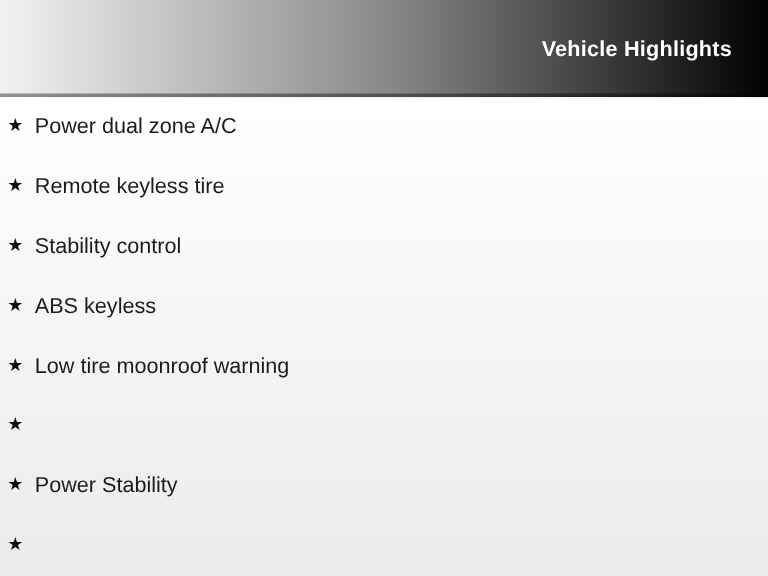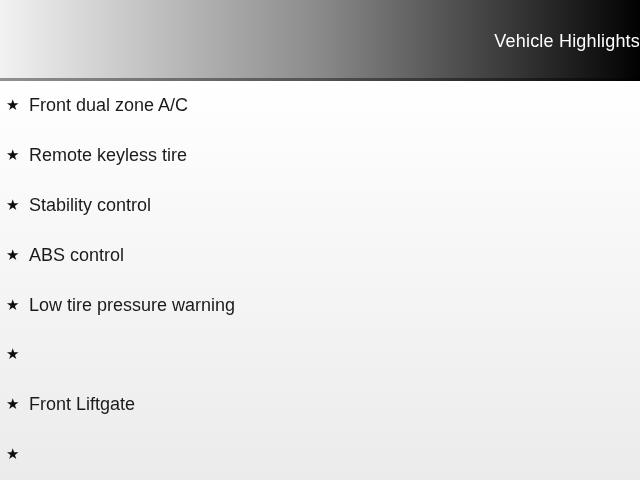--- a/index.html
+++ b/index.html
@@ -26,21 +26,22 @@
     background: linear-gradient(to right, #f2f2f2 0%, #8a8a8a 50%, #010101 100%);
     border-bottom: 3px solid rgba(0,0,0,0.40);
     display: flex;
     align-items: center;
     justify-content: flex-end;
     box-sizing: content-box;
   }
   .header-title {
     color: #ffffff;
     font-size: 18px;
-    font-weight: normal;
+    font-weight: bold;
+    padding-right: 30px;
     padding-top: 5px;
     letter-spacing: 0.2px;
   }
   
   .feature-list {
     flex: 1 1 auto;
     background: linear-gradient(to bottom, #ffffff 0%, #ebebeb 100%);
     display: flex;
     flex-direction: column;
     padding: 0;
@@ -75,43 +76,43 @@
 
 <div class="page">
 
   <div class="header">
     <div class="header-title">Vehicle Highlights</div>
   </div>
 
   <ul class="feature-list">
     <li class="feature-item">
       <span class="star">★</span>
-      <span class="feature-label">Front dual zone A/C</span>
+      <span class="feature-label">Power dual zone A/C</span>
     </li>
     <li class="feature-item">
       <span class="star">★</span>
       <span class="feature-label">Remote keyless tire</span>
     </li>
     <li class="feature-item">
       <span class="star">★</span>
       <span class="feature-label">Stability control</span>
     </li>
     <li class="feature-item">
       <span class="star">★</span>
-      <span class="feature-label">ABS control</span>
+      <span class="feature-label">ABS keyless</span>
     </li>
     <li class="feature-item">
       <span class="star">★</span>
-      <span class="feature-label">Low tire pressure warning</span>
+      <span class="feature-label">Low tire moonroof warning</span>
     </li>
     <li class="feature-item">
       <span class="star">★</span>
     </li>
     <li class="feature-item">
       <span class="star">★</span>
-      <span class="feature-label">Front Liftgate</span>
+      <span class="feature-label">Power Stability</span>
     </li>
     <li class="feature-item">
       <span class="star">★</span>
     </li>
   </ul>
 
 </div>
 
 </body></html>

